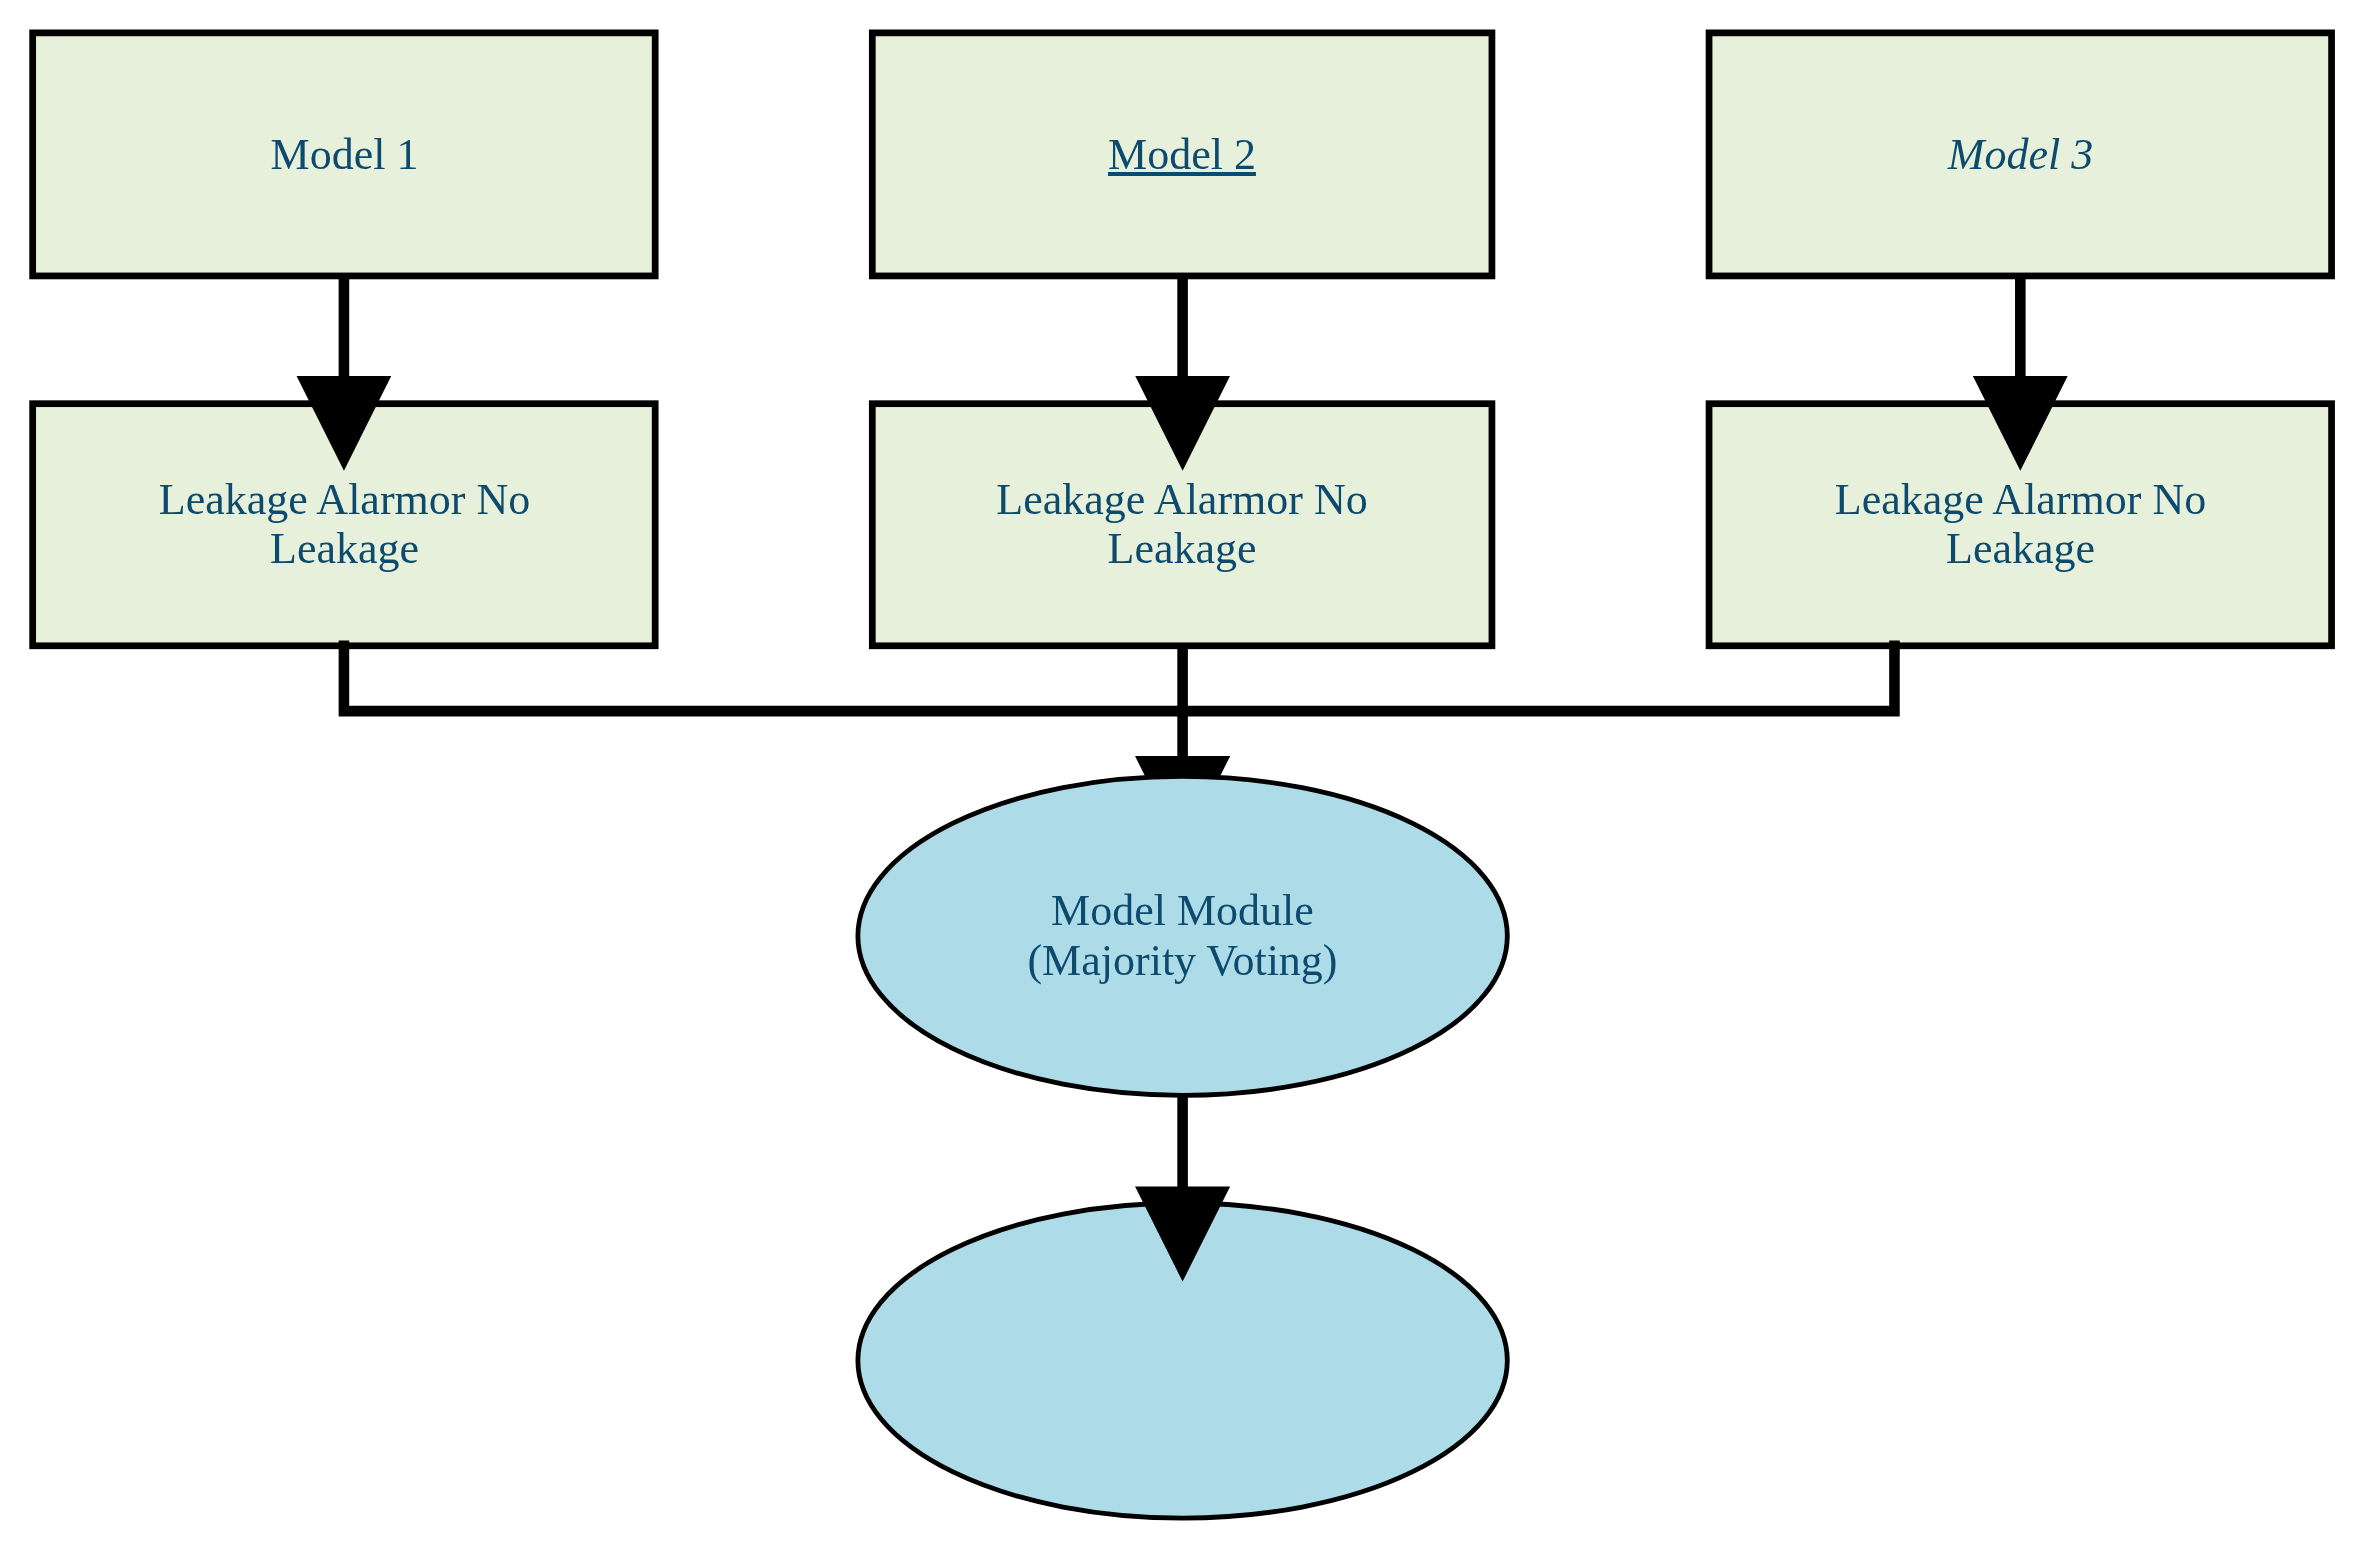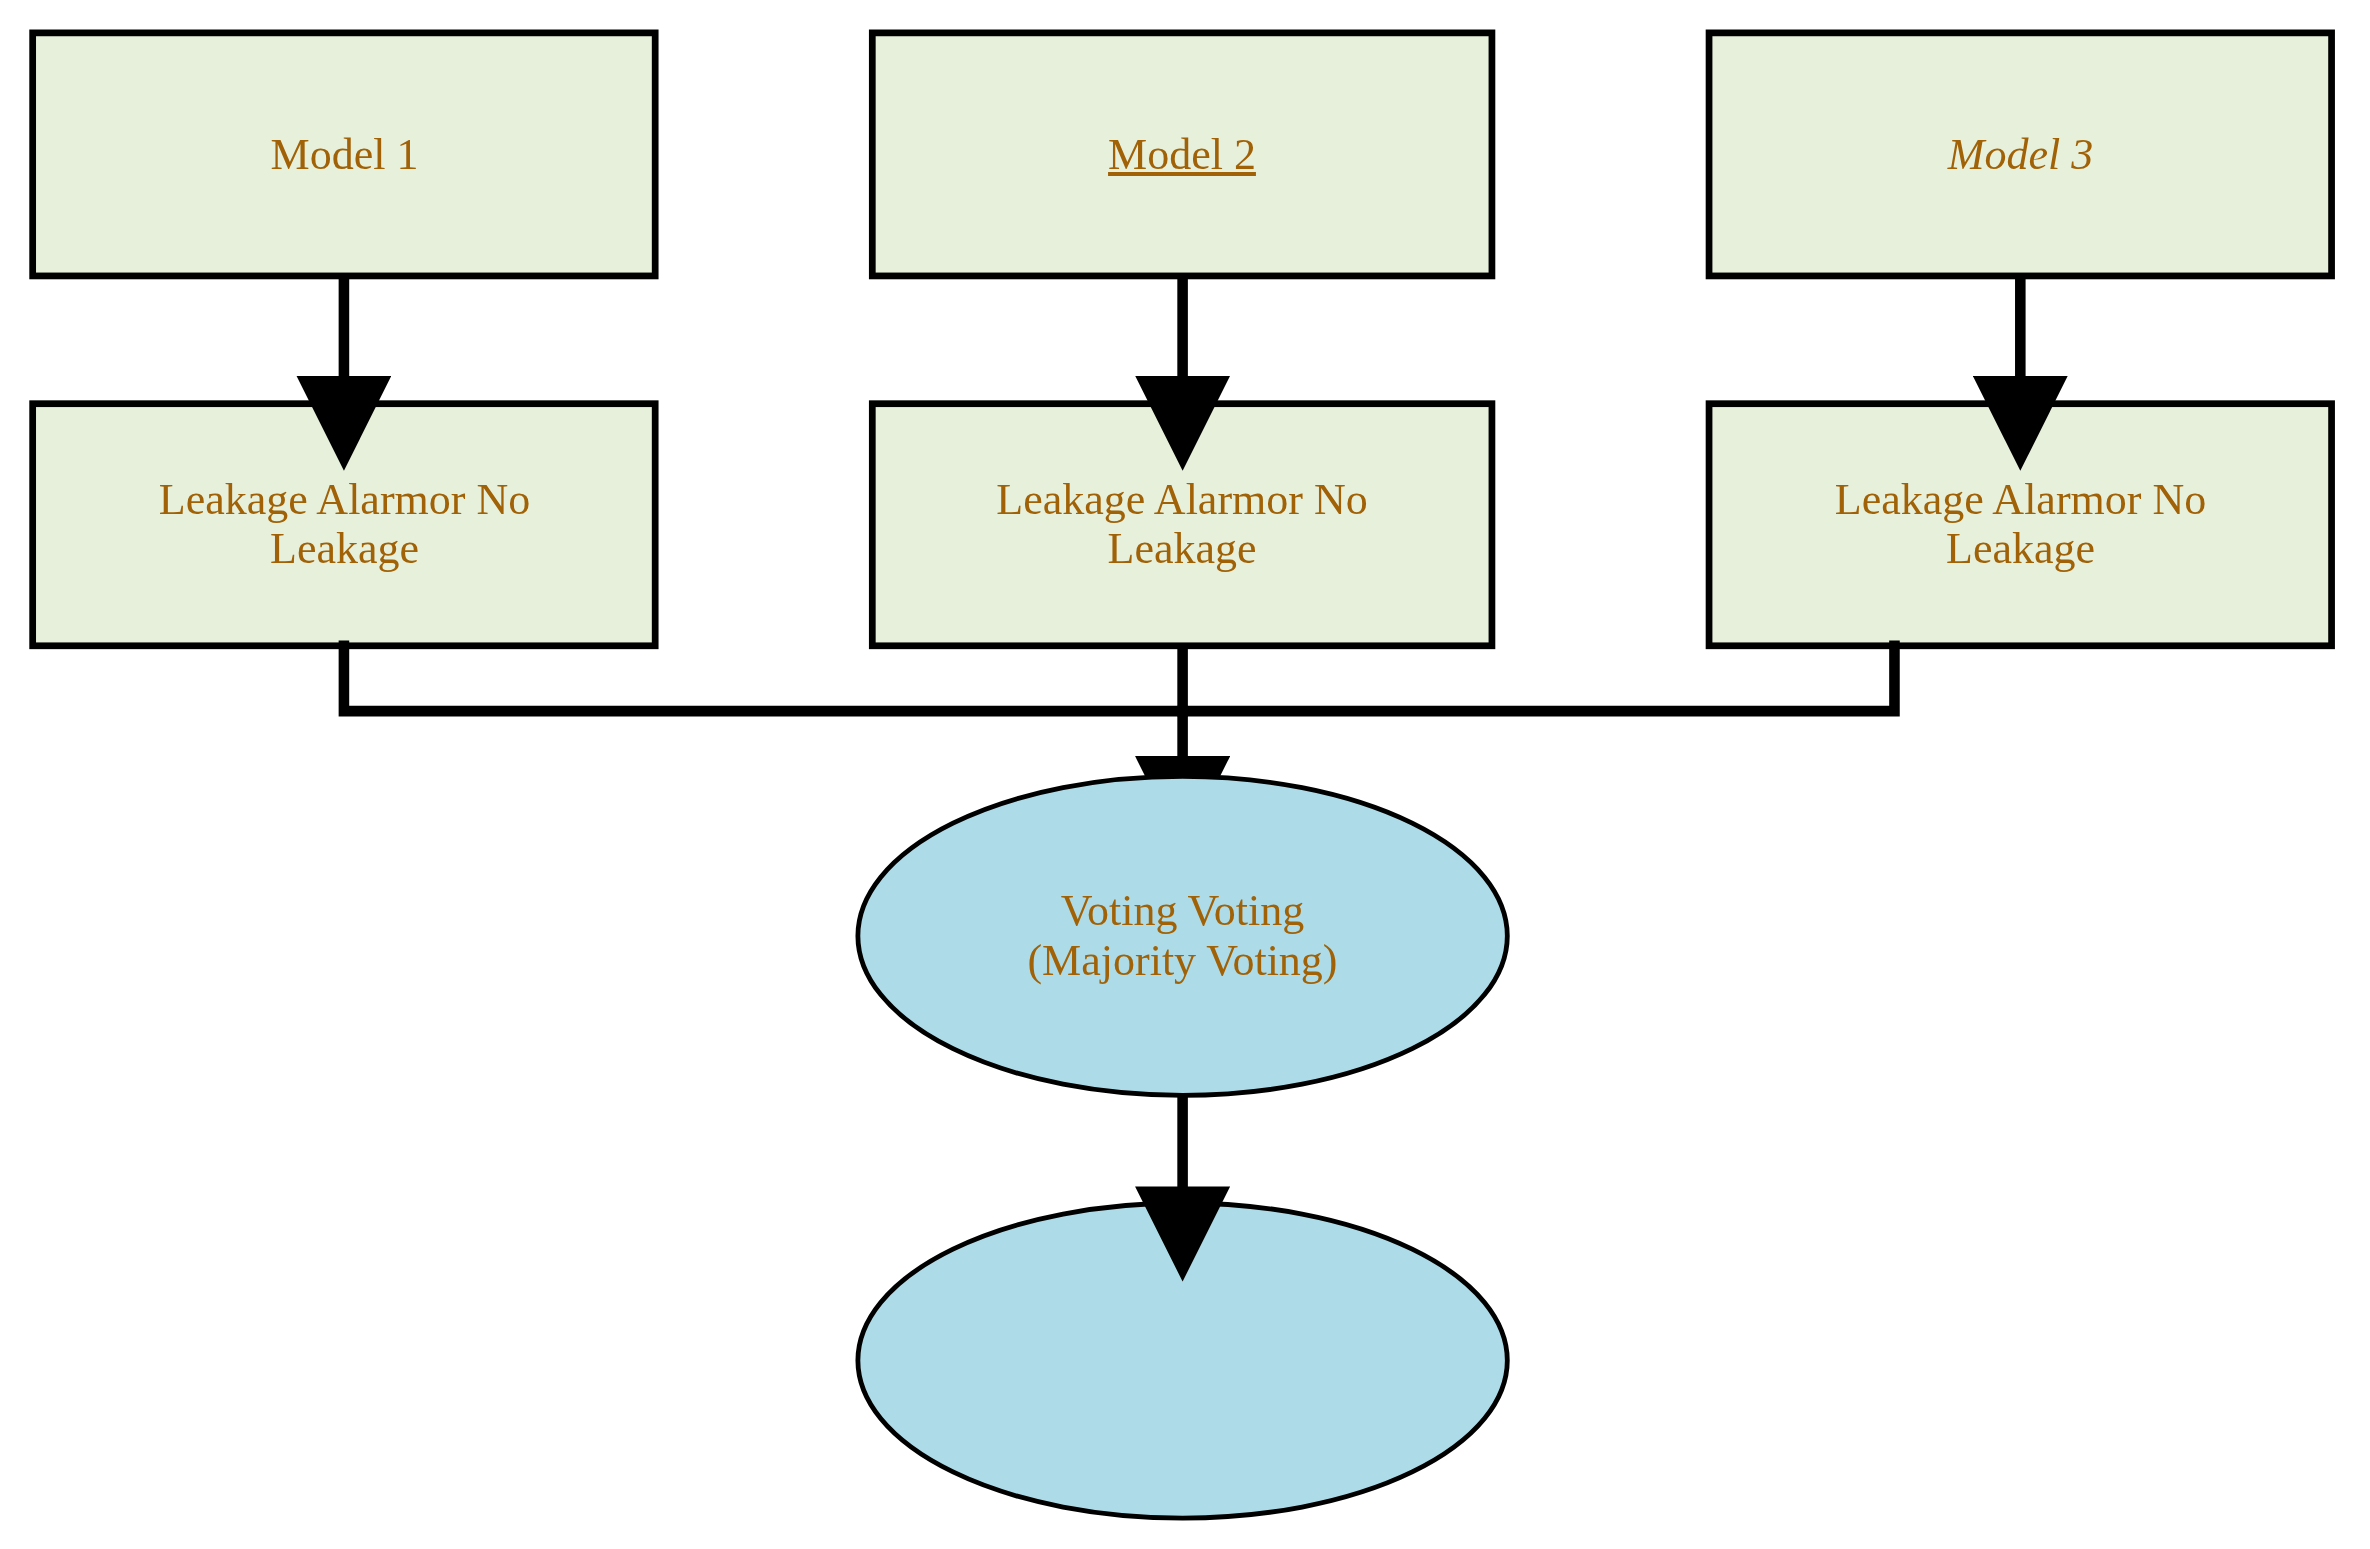--- a/index.html
+++ b/index.html
@@ -23,21 +23,21 @@
     top: 0;
     width: 2370px;
     height: 1550px;
   }
   .node-label {
     position: absolute;
     display: flex;
     align-items: center;
     justify-content: center;
     text-align: center;
-    color: #a16207;
+    color: #0c4a6e;
     line-height: 1.12;
     pointer-events: none;
     white-space: pre-line;
   }
   .box-label {
     font-size: 44px;
   }
   .ellipse-label {
     font-size: 44px;
   }
@@ -81,17 +81,17 @@
   <div class="node-label box-label" style="left:872px; top:33px; width:620px; height:243px;text-decoration:underline;">Model 2</div>
   <div class="node-label box-label" style="left:1709px; top:33px; width:623px; height:243px;font-style:italic;">Model 3</div>
 
   <div class="node-label box-label" style="left:33px; top:403px; width:623px; height:242px;">Leakage Alarmor No
 Leakage</div>
   <div class="node-label box-label" style="left:872px; top:403px; width:620px; height:242px;">Leakage Alarmor No
 Leakage</div>
   <div class="node-label box-label" style="left:1709px; top:403px; width:623px; height:242px;">Leakage Alarmor No
 Leakage</div>
 
-  <div class="node-label ellipse-label" style="left:858px; top:776px; width:649px; height:319px;">Voting Voting
+  <div class="node-label ellipse-label" style="left:858px; top:776px; width:649px; height:319px;">Model Module
 (Majority Voting)</div>
 
 </div>
 
 
 </body></html>

